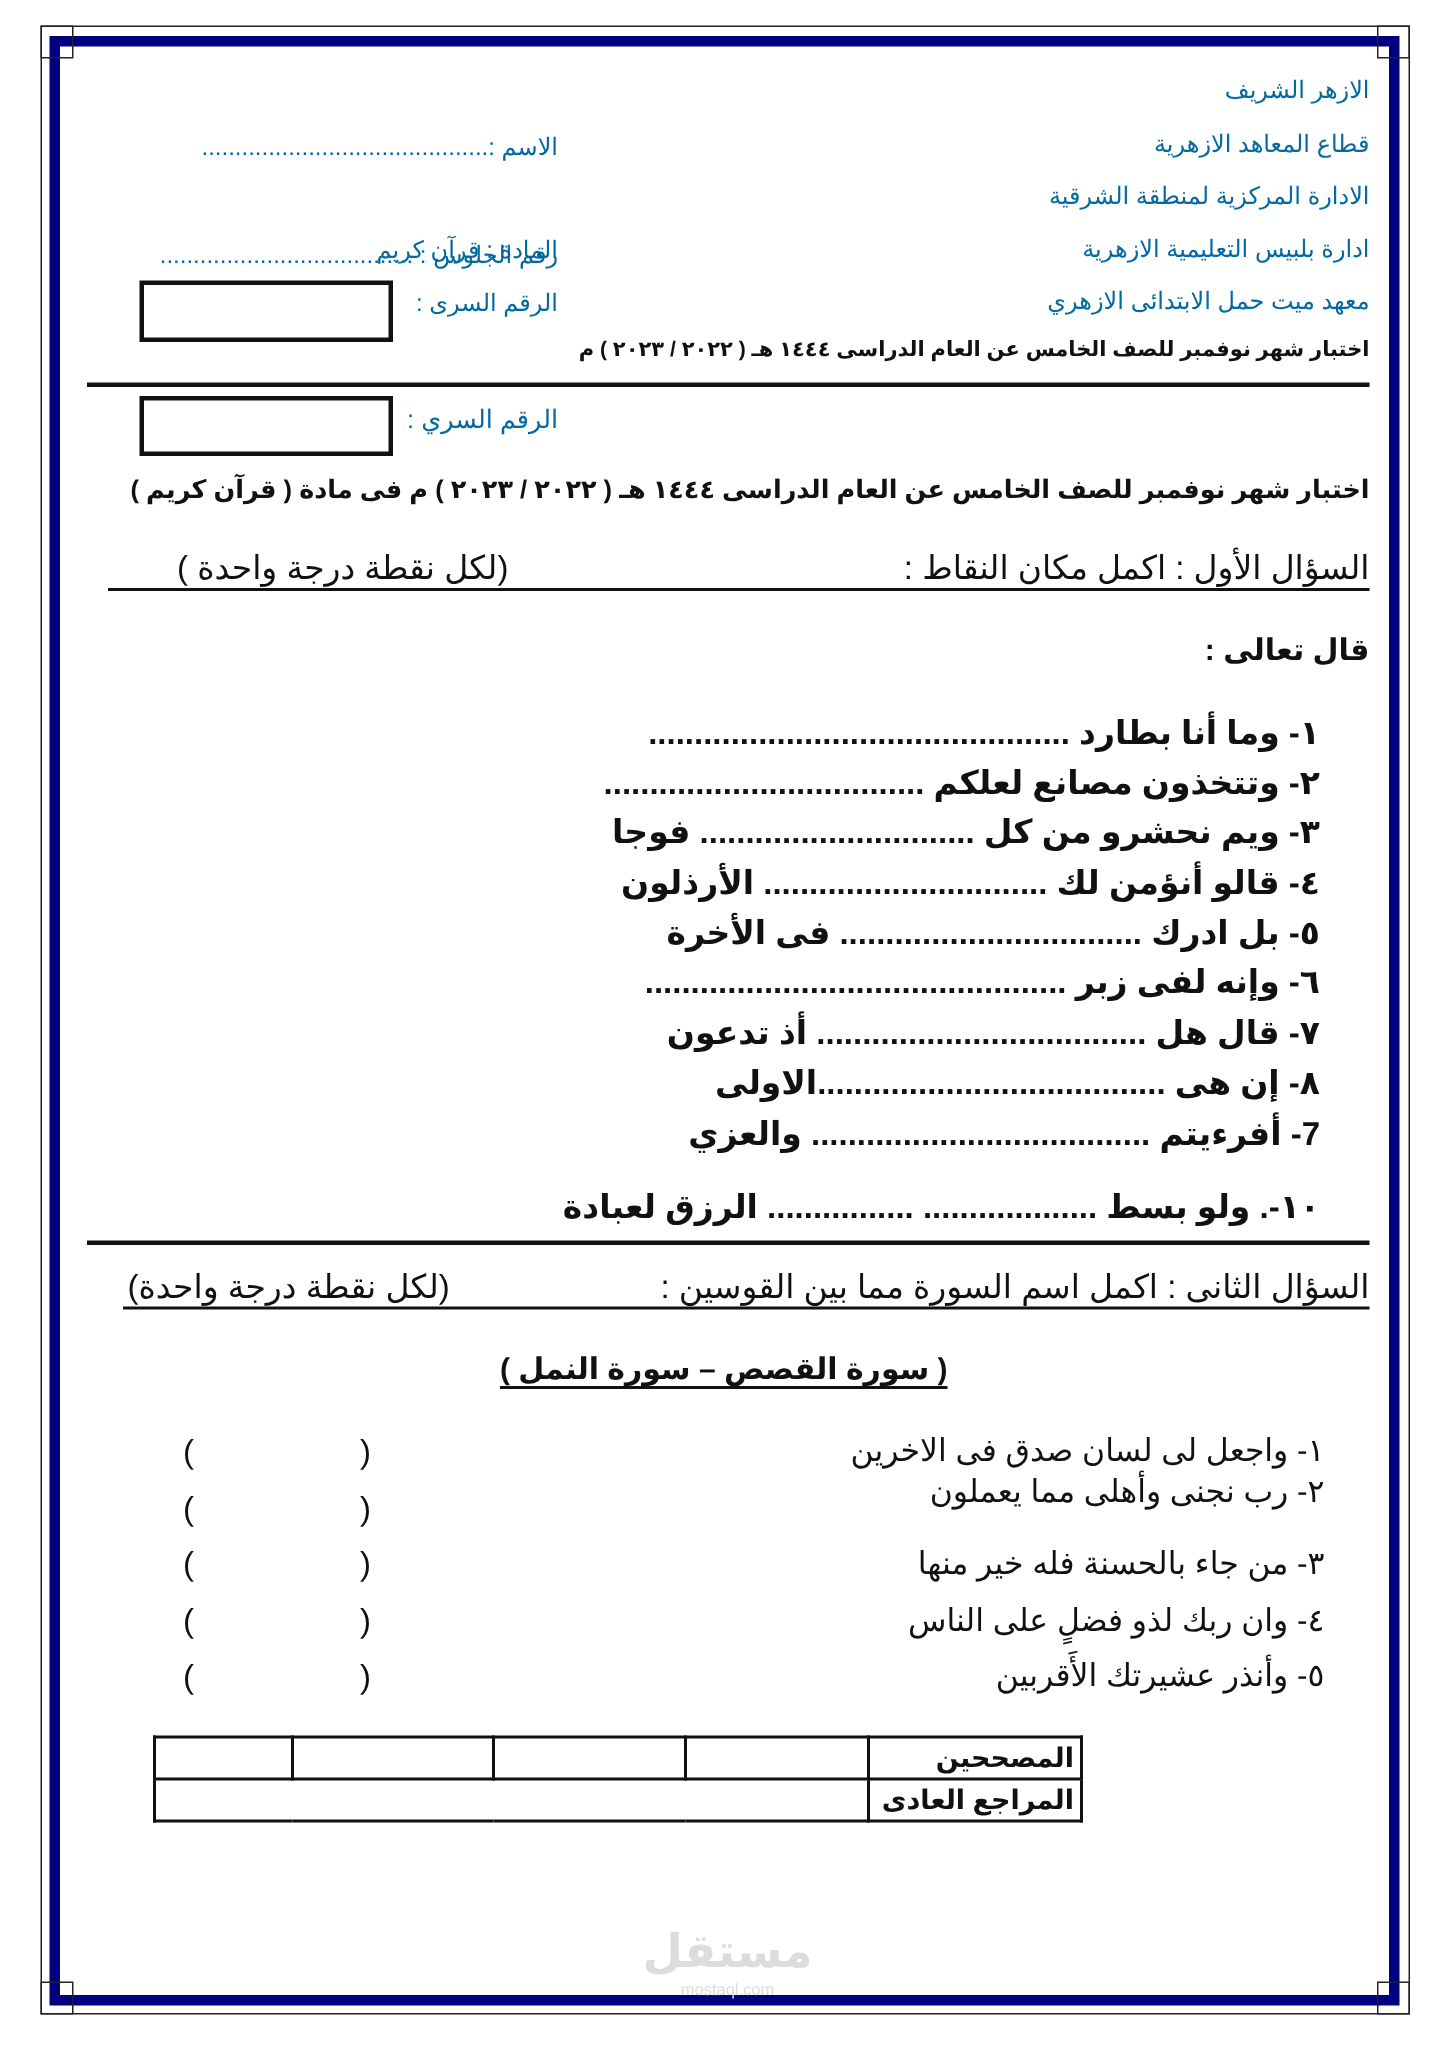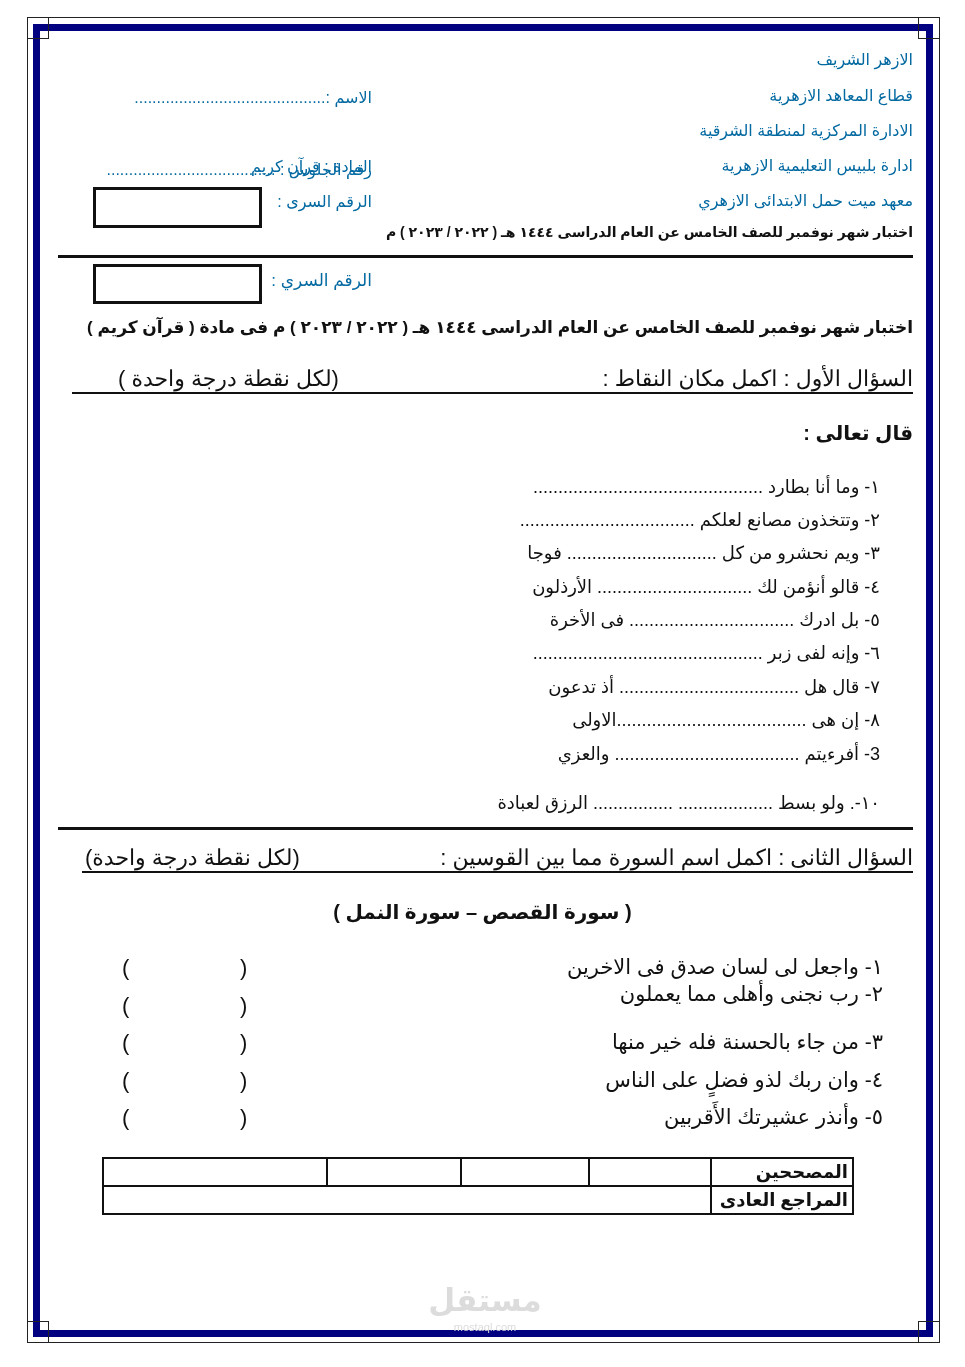--- a/index.html
+++ b/index.html
@@ -10,25 +10,25 @@
                   border:1.5px solid #222; box-sizing:border-box; }
   .border-navy { position:absolute; left:33px; top:24px; width:900px; height:1313px;
                  border:7px solid #000080; box-sizing:border-box; }
   .corner { position:absolute; width:22px; height:22px; border:1.5px solid #222; box-sizing:border-box; }
   .abs { position:absolute; white-space:nowrap; direction:rtl; }
   .hdr { font-size:16px; color:#0369a1; }
   .bold { font-weight:bold; }
   .box { position:absolute; border:3px solid #111; box-sizing:border-box; background:#fff; }
   .rule { position:absolute; height:3px; background:#111; }
   .q-title { font-size:22px; font-family:"Liberation Sans", sans-serif; }
-  .u { text-underline-offset:5px; }
-  .item { font-size:18px; }
+  .u { text-decoration:underline; text-underline-offset:5px; }
+  .item { font-size:22px;font-weight:bold; }
   .item2 { font-size:21px; }
   .paren { position:absolute; font-size:22px; }
-  table.grade { position:absolute; left:102px; top:1157px; width:752px; border-collapse:collapse; direction:rtl; }
+  table.grade { position:absolute; left:102px; top:1157px; width:620px; border-collapse:collapse; direction:rtl; }
   table.grade td { border:2px solid #111; height:26px; padding:0 4px; font-size:18px; font-weight:bold; }
   table.grade td.lbl { width:132px; text-align:right; }
   .wm { position:absolute; left:420px; top:1283px; width:130px; text-align:center; color:#dcdcdc; }
   .wm .ar { font-size:31px; font-weight:bold; line-height:36px; direction:rtl; }
   .wm .en { font-size:11px; line-height:16px; }
 </style>
 </head>
 <body>
 
 <div class="border-outer"></div>
@@ -71,21 +71,21 @@
 <div class="abs bold" style="right:52px;top:421px;font-size:20px;">قال تعالى :</div>
 
 <div class="abs item" style="right:85px;top:476px;">١- وما أنا بطارد ..............................................</div>
 <div class="abs item" style="right:85px;top:509px;">٢- وتتخذون مصانع لعلكم ...................................</div>
 <div class="abs item" style="right:85px;top:542px;">٣- ويم نحشرو من كل .............................. فوجا</div>
 <div class="abs item" style="right:85px;top:576px;">٤- قالو أنؤمن لك ............................... الأرذلون</div>
 <div class="abs item" style="right:85px;top:609px;">٥- بل ادرك ................................. فى الأخرة</div>
 <div class="abs item" style="right:85px;top:642px;">٦- وإنه لفى زبر ..............................................</div>
 <div class="abs item" style="right:85px;top:676px;">٧- قال هل .................................... أذ تدعون</div>
 <div class="abs item" style="right:85px;top:709px;">٨- إن هى ......................................الاولى</div>
-<div class="abs item" style="right:85px;top:743px;">3- أفرءيتم ..................................... والعزي</div>
+<div class="abs item" style="right:85px;top:743px;">7- أفرءيتم ..................................... والعزي</div>
 <div class="abs item" style="right:85px;top:792px;">١٠-. ولو بسط ................... ................ الرزق لعبادة</div>
 
 <div class="rule" style="left:58px;top:827px;width:855px;"></div>
 
 <div class="rule" style="left:82px;top:871px;width:831px;height:2px;"></div>
 <div class="abs q-title" style="right:52px;top:845px;">السؤال الثانى : اكمل اسم السورة مما بين القوسين :</div>
 <div class="abs q-title" style="left:85px;top:845px;">(لكل نقطة درجة واحدة)</div>
 
 <div class="abs bold u" style="left:0;right:0;top:900px;text-align:center;font-size:20px;">( سورة القصص – سورة النمل )</div>
 

